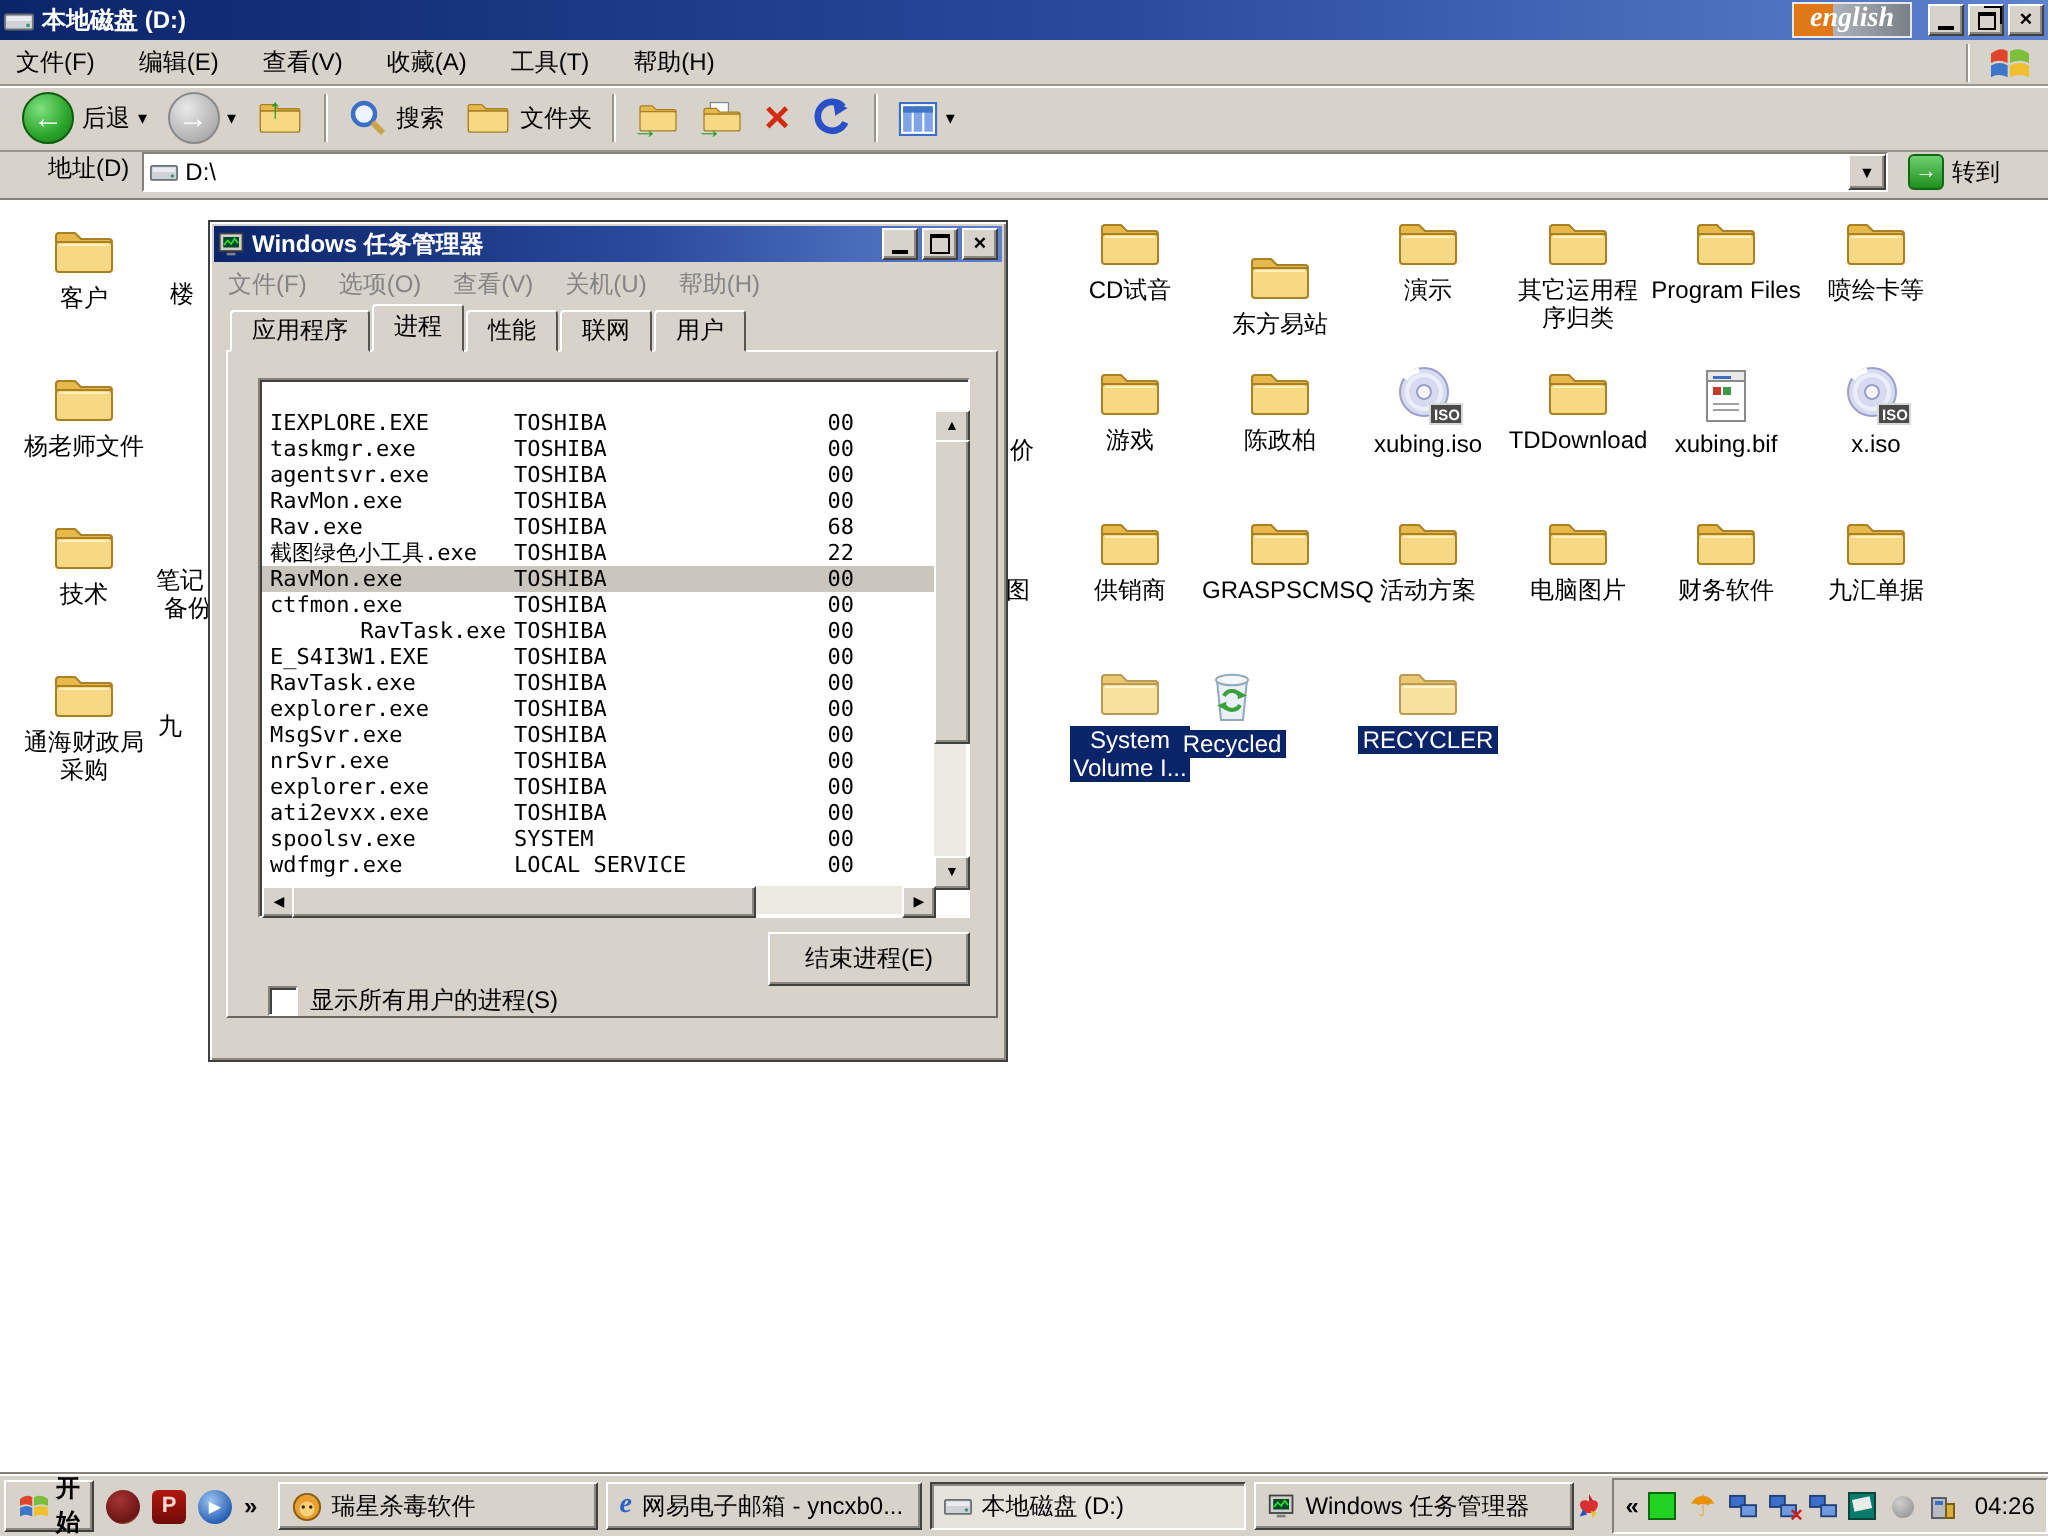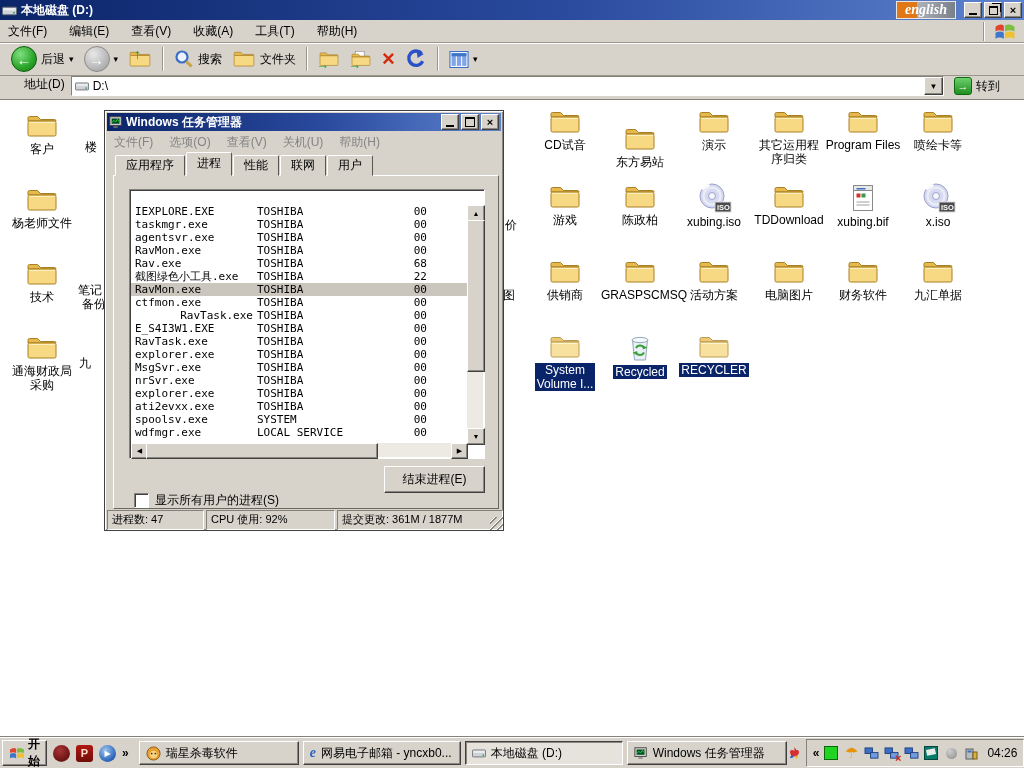--- a/index.html
+++ b/index.html
@@ -455,21 +455,21 @@
             <span class="ico faded">
               <svg width="34" height="28" viewBox="0 0 34 28">
                 <path d="M3 9 V6 q0-1.5 1.5-1.5 h8 l3 3 h14 q1.5 0 1.5 1.5 V9 Z" fill="#e7b94d" stroke="#a98024"></path>
                 <rect x="3" y="9" width="28" height="15" rx="1.5" fill="#f7d883" stroke="#a98024"></rect>
                 <path d="M4.5 10.5 h25" stroke="#fdf0c0" fill="none"></path>
               </svg>
             </span>
             <span class="flabel sel">System
 Volume I...</span>
           </div>
-          <div class="ficon" style="left: 602px; top: 233px; align-items: center;">
+          <div class="ficon" style="left: 578px; top: 233px; align-items: center;">
             <span class="ico">
               <svg width="32" height="30" viewBox="0 0 32 30">
                 <path d="M8.5 7 L23.5 7 L21.5 27 L10.5 27 Z" fill="#e9f0f6" stroke="#93a8bb"></path>
                 <ellipse cx="16" cy="7" rx="8" ry="2.6" fill="#f4f8fb" stroke="#93a8bb"></ellipse>
                 <path d="M12 15 a4.5 4.5 0 0 1 8 0" stroke="#3aa13a" fill="none" stroke-width="2"></path>
                 <polygon points="19.2,12.5 23.5,14.8 18.8,16.6" fill="#3aa13a"></polygon>
                 <path d="M20 19.5 a4.5 4.5 0 0 1 -8 0" stroke="#3aa13a" fill="none" stroke-width="2"></path>
                 <polygon points="12.8,22 8.5,19.7 13.2,17.9" fill="#3aa13a"></polygon>
               </svg>
             </span>
@@ -681,26 +681,20 @@
         <span class="sbtn btn3d" style="right:0;top:0;width:15px;height:14px;">▶</span>
       </div>
     </div>
 
     <div class="cbrow">
       <span class="cbox"></span>
       <span>显示所有用户的进程(S)</span>
     </div>
     <div class="endbtn btn3d">结束进程(E)</div>
 
-    <div class="tmstatus">
-      <span class="spanel" style="width:97px">进程数: 47</span>
-      <span class="spanel" style="width:129px">CPU 使用: 92%</span>
-      <span class="spanel" style="flex:1">提交更改: 361M / 1877M</span>
-      <span class="grip"></span>
-    </div>
   </div>
 
   <div class="taskbar">
     <span class="startbtn btn3d">
       <span class="ico">
         <svg width="16" height="14" viewBox="0 0 18 16">
             <path d="M1 4 Q5 1 8 3 L8 8 Q4 6 1 8 Z" fill="#e0442c"></path>
             <path d="M9 3 Q13 1 17 4 L17 8 Q13 6 9 8 Z" fill="#7bbf3a"></path>
             <path d="M1 9 Q5 7 8 9 L8 14 Q4 12 1 14 Z" fill="#3f77c8"></path>
             <path d="M9 9 Q13 7 17 9 L17 14 Q13 12 9 14 Z" fill="#f0c030"></path>

